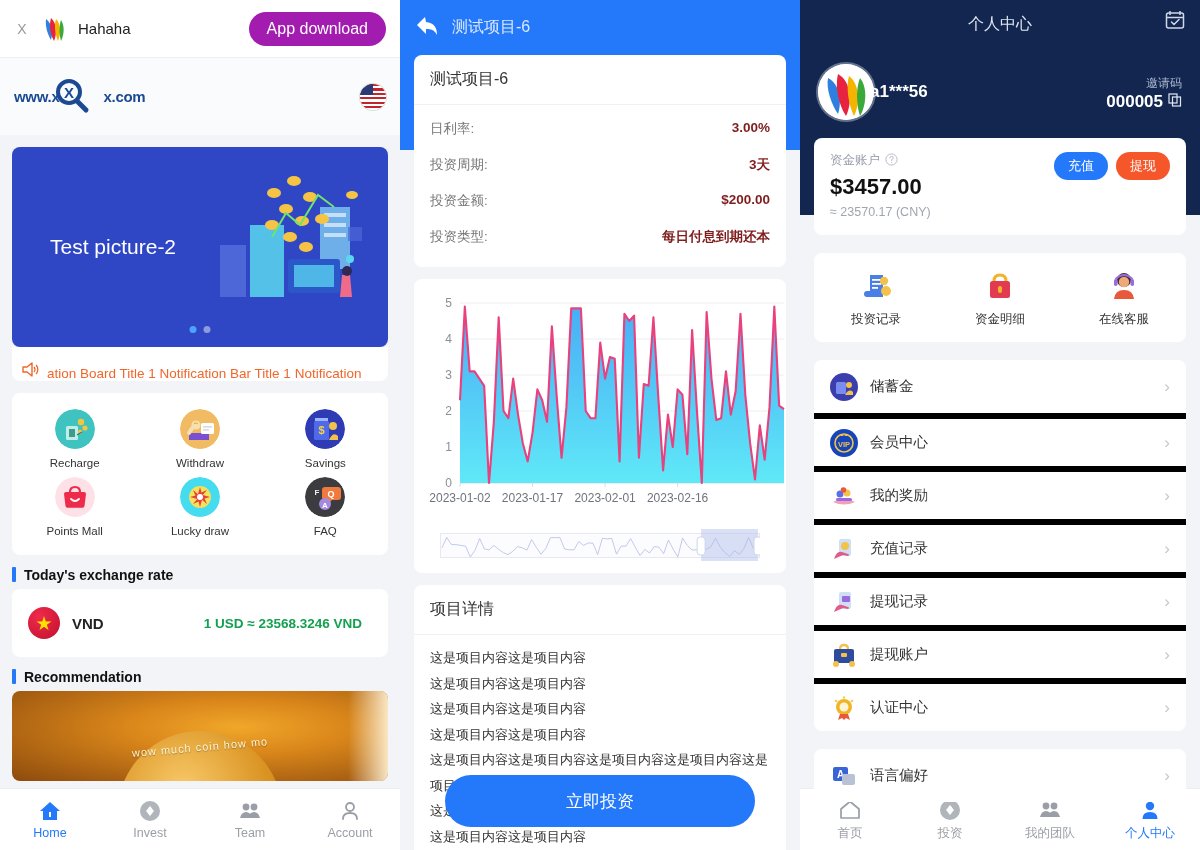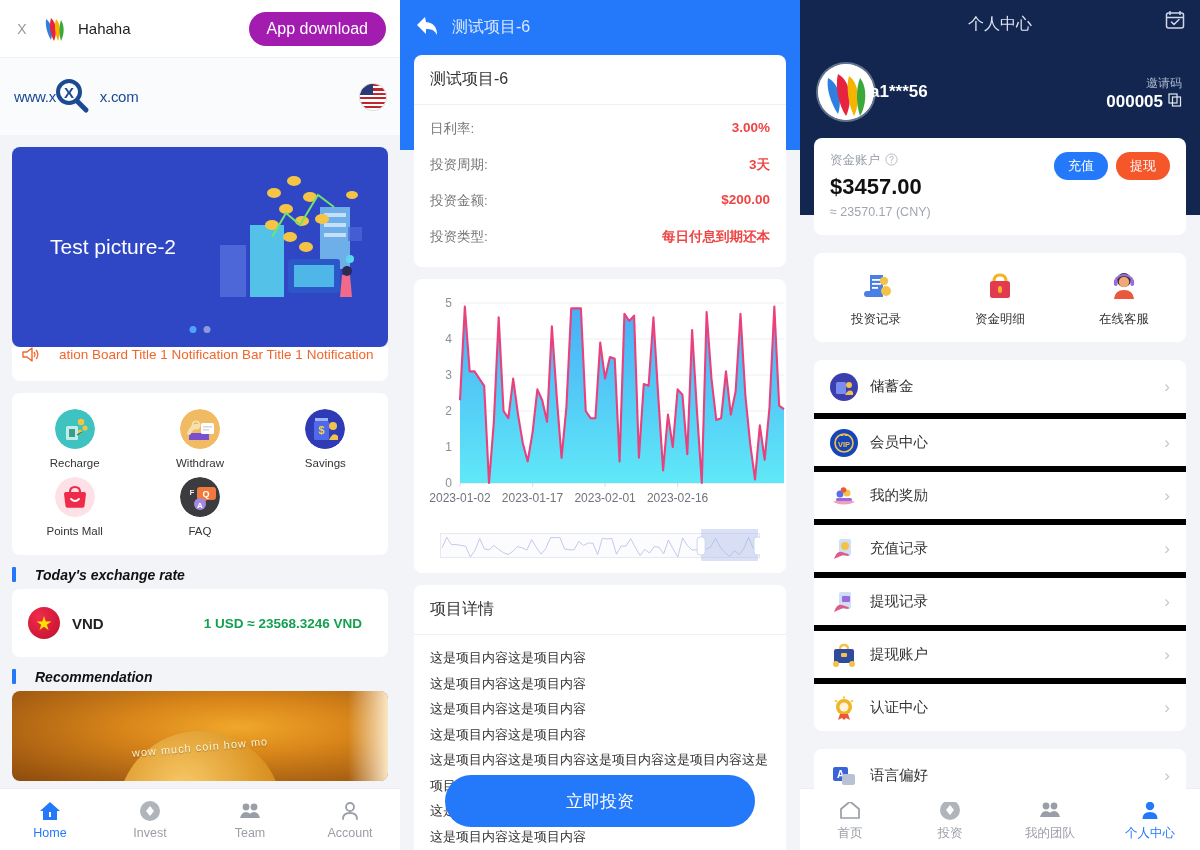--- a/index.html
+++ b/index.html
@@ -16,46 +16,46 @@
   .lp-appbar { height:57px; background:#fff; display:flex; align-items:center; padding:0 14px; gap:10px; }
   .lp-close { color:#999; font-size:14px; width:16px; text-align:center; }
   .lp-logo { width:28px; height:28px; position:relative; flex:none; }
   .lp-appname { font-size:15px; color:#222; }
   .lp-dl {
     margin-left:auto; background:#a21caf; color:#fff; border:none; border-radius:20px;
     padding:8px 18px; font-size:16px; font-family:inherit; cursor:pointer; white-space:nowrap;
   }
   .lp-sitebar { height:78px; background:#fafbfd; display:flex; align-items:center; padding:0 14px; border-top:1px solid #eef0f4; }
   .site-logo { display:flex; align-items:center; position:relative; height:44px; }
-  .site-txt { font-size:15px; font-weight:normal; color:#1b4a93; letter-spacing:-.3px;text-align:right; }
+  .site-txt { font-size:15px; font-weight:bold; color:#1b4a93; letter-spacing:-.3px;text-align:right; }
   .site-mag { position:absolute; left:38px; top:1px; width:40px; height:40px; }
   .flag { margin-left:auto; width:26px; height:26px; border-radius:50%; overflow:hidden; position:relative;
           box-shadow:0 0 0 1px rgba(0,0,0,.12); }
   .flag .stripes { position:absolute; inset:0;
     background:repeating-linear-gradient(#c1262f 0 2.2px,#fff 2.2px 4.4px); }
   .flag .canton { position:absolute; left:0; top:0; width:13px; height:11px; background:#2a3a74; }
 
   .banner { margin:12px 12px 0; height:200px; border-radius:8px; background:#2f47c4; position:relative; overflow:hidden; }
   .banner .bname { position:absolute; left:38px; top:50%; transform:translateY(-50%); color:#fff; font-size:21px; }
   .banner .art { position:absolute; right:16px; top:20px; width:170px; height:160px; }
   .dots { position:absolute; left:50%; transform:translateX(-50%); bottom:14px; display:flex; gap:7px; }
   .dots i { width:7px; height:7px; border-radius:50%; background:rgba(255,255,255,.45); display:block; }
   .dots i.on { background:#4da3ff; }
 
   .notice { margin:0 12px; background:#fff; border-radius:0 0 8px 8px; height:34px;
-            display:flex; align-items:flex-start; gap:20px; padding:0 10px; overflow:hidden; }
+            display:flex; align-items:flex-end; gap:8px; padding:0 10px; overflow:hidden; }
   .notice .txt { color:#f0662b; font-size:13.5px; white-space:nowrap; }
 
   .card { margin:12px; background:#fff; border-radius:8px; }
   .grid6 { display:grid; grid-template-columns:repeat(3,1fr); row-gap:8px; padding:16px 0 18px; }
   .gitem { display:flex; flex-direction:column; align-items:center; gap:8px; cursor:pointer; }
   .gicon { width:40px; height:40px; border-radius:50%; position:relative; overflow:hidden; }
   .gitem span { font-size:11.5px; color:#333; }
 
-  .sechead { display:flex; align-items:flex-start; gap:19px; margin:6px 12px 6px;font-style:italic; }
+  .sechead { display:flex; align-items:flex-start; gap:8px; margin:6px 12px 6px; }
   .sechead i { width:4px; height:15px; background:#2479fb; border-radius:1px; display:block; }
   .sechead b { font-size:14px; color:#111; }
 
   .fxrow { display:flex; align-items:center; padding:18px 16px; }
   .fxflag { width:32px; height:32px; border-radius:50%; background:radial-gradient(circle at 35% 30%,#ef2b4b,#c10f2e);
             display:flex; align-items:center; justify-content:center; color:#ffe000; font-size:19px; }
   .fxname { font-size:15px; font-weight:bold; color:#222; margin-left:12px; }
   .fxval { margin-left:auto; margin-right:10px; color:#13a150; font-size:13.5px; font-weight:bold; }
 
   .recbanner { margin:0 12px; height:90px; border-radius:8px; overflow:hidden; position:relative;
@@ -77,21 +77,21 @@
 
   
   .mp { background:#f3f4f8; }
   .mp-head { height:55px; background:#2479fb; display:flex; align-items:center; padding:0 14px; gap:12px; position:relative; z-index:2;}
   .mp-title { color:#dbe8ff; font-size:16px; }
   .mp-bluebg { position:absolute; left:0; right:0; top:0; height:150px; background:#2479fb; }
   .mcard { position:relative; z-index:3; margin:0 14px 12px; background:#fff; border-radius:8px; }
   .mcard-h { padding:14px 16px; font-size:16px; color:#333; border-bottom:1px solid #f0f1f4; }
   .kv { display:flex; align-items:flex-start; padding:9px 16px; font-size:13.5px; }
   .kv .k { color:#777; }
-  .kv .v { margin-left:auto; color:#ef4444; font-weight:bold; }
+  .kv .v { margin-left:auto; color:#7f1d1d; font-weight:bold; }
   .mcard-body { padding:6px 0 12px; }
 
   .chartcard { position:relative; z-index:3; margin:0 14px 12px; background:#fff; border-radius:8px; padding:12px 8px 10px; }
   .detailcard { position:relative; z-index:3; margin:0 14px 0; background:#fff; border-radius:8px 8px 0 0; }
   .detail-list { padding:10px 16px 14px; }
   .detail-list p { font-size:13px; color:#333; line-height:25.5px; }
   .invest-btn {
     position:absolute; left:50%; transform:translateX(-50%); bottom:23px; z-index:9;
     width:310px; height:52px; border:none; border-radius:26px; background:#2479fb; color:#fff;
     font-size:17px; font-family:inherit; cursor:pointer;
@@ -275,20 +275,40 @@
             <svg width="40" height="40" viewBox="0 0 40 40">
               <circle cx="20" cy="20" r="20" fill="#fde1e6"></circle>
               <path d="M11 15 h18 a2 2 0 0 1 2 2 l-1.5 12 a2 2 0 0 1 -2 1.8 h-15 a2 2 0 0 1 -2 -1.8 L9 17 a2 2 0 0 1 2 -2Z" fill="#ef2b4b"></path>
               <path d="M15 15 q0 -5 5 -5 q5 0 5 5" fill="none" stroke="#ef2b4b" stroke-width="2.2"></path>
               <path d="M16 22 q4 4 8 0" fill="none" stroke="#fff" stroke-width="1.8" stroke-linecap="round"></path>
             </svg>
           </span>
           <span>Points Mall</span>
         </div>
 
+        <div class="gitem">
+          <span class="gicon">
+            <svg width="40" height="40" viewBox="0 0 40 40">
+              <circle cx="20" cy="20" r="20" fill="#45dcf0"></circle>
+              <circle cx="20" cy="20" r="11" fill="#f4e15c"></circle>
+              <g fill="#e8413c">
+                <path d="M20 10 l2.5 9 h-5Z"></path>
+                  <path d="M20 30 l2.5 -9 h-5Z"></path>
+                <path d="M10 20 l9 2.5 v-5Z"></path>
+                  <path d="M30 20 l-9 2.5 v-5Z"></path>
+                <path d="M13 13 l7 6 -3 3Z"></path>
+                  <path d="M27 27 l-7 -6 3 -3Z"></path>
+                <path d="M27 13 l-6 7 -3 -3Z"></path>
+                  <path d="M13 27 l6 -7 3 3Z"></path>
+              </g>
+              <circle cx="20" cy="20" r="3" fill="#fff"></circle>
+            </svg>
+          </span>
+          <span>Lucky draw</span>
+        </div>
 
         <div class="gitem">
           <span class="gicon">
             <svg width="40" height="40" viewBox="0 0 40 40">
               <circle cx="20" cy="20" r="20" fill="#3b3b40"></circle>
               <path d="M20 10 h13 a3 3 0 0 1 3 3 v7 a3 3 0 0 1 -3 3 h-6 l-4 4 v-4 h-3 a3 3 0 0 1 -3 -3 v-7 a3 3 0 0 1 3 -3Z" fill="#f07a3d"></path>
               <text x="26" y="20" font-size="9" font-weight="bold" fill="#fff" text-anchor="middle" font-family="Liberation Sans, sans-serif">Q</text>
               <circle cx="20" cy="27" r="6" fill="#a389e0"></circle>
               <text x="20" y="30.5" font-size="8" font-weight="bold" fill="#fff" text-anchor="middle" font-family="Liberation Sans, sans-serif">A</text>
               <text x="12" y="18" font-size="8" font-weight="bold" fill="#eee" text-anchor="middle" font-family="Liberation Sans, sans-serif">F</text>

